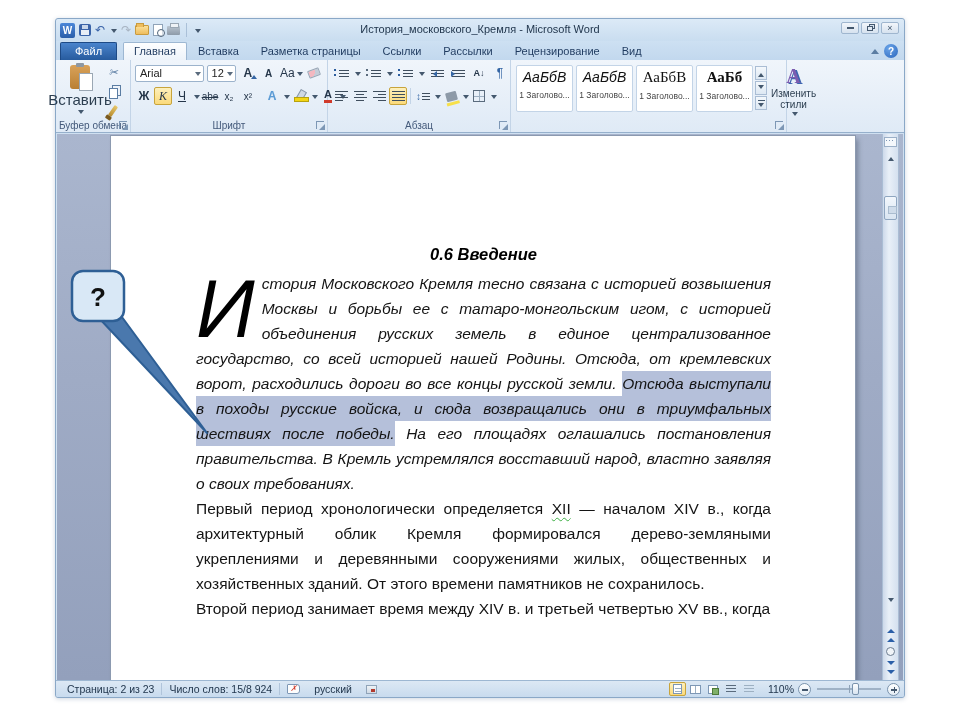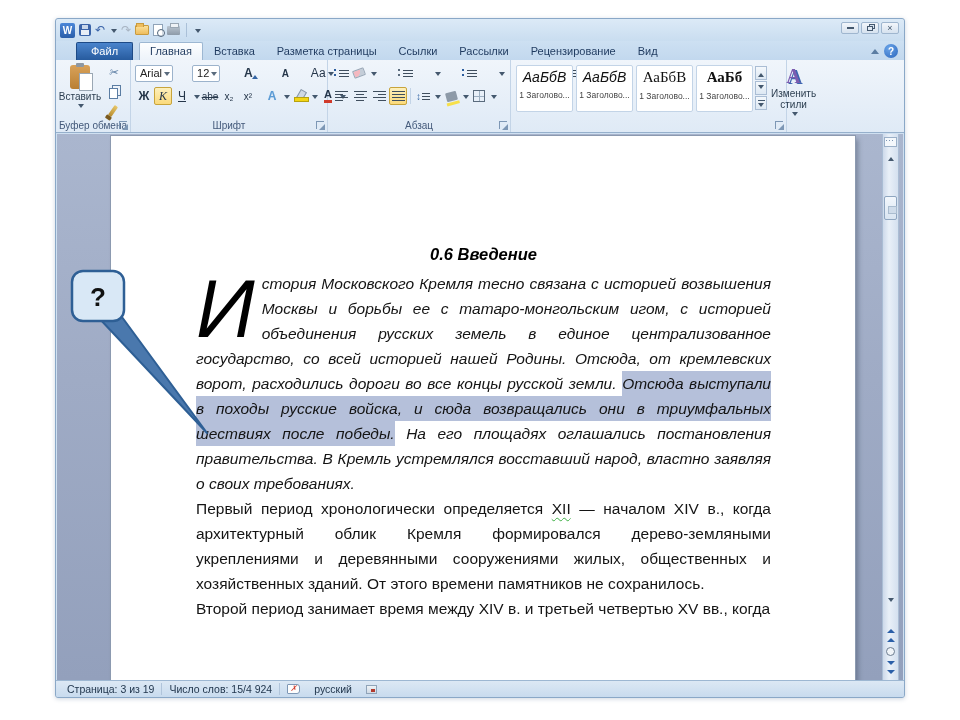--- a/index.html
+++ b/index.html
@@ -33,21 +33,21 @@
   .title-text { position:absolute; left:0; right:0; top:4px; text-align:center; font-size:11px; color:#22374e; }
   .winctl { position:absolute; right:5px; top:3px; display:flex; gap:2px; }
   .winctl span { width:18px; height:12px; background:linear-gradient(#f2f6fb,#d6e2ef); border:1px solid #9fb6cf;
                  border-radius:2px; display:inline-flex; align-items:center; justify-content:center;
                  font-size:9px; color:#44586e; line-height:1; }
   .minbar { display:block; width:7px; height:2px; background:#44586e; }
   .restbox { display:block; width:6px; height:5px; border:1px solid #44586e; box-shadow:2px -2px 0 -1px #d6e2ef, 2px -2px 0 0 #44586e; }
 
   
   .tabstrip { position:relative; height:19px; background:linear-gradient(#cde0f2,#c2d8ee);
-              display:flex; align-items:flex-end; padding-left:20px; }
+              display:flex; align-items:flex-end; padding-left:4px; }
   .tab { font-size:11px; color:#1f3a5f; padding:2px 10px 3px 10px; border:1px solid transparent; border-bottom:none; border-radius:2px 2px 0 0; }
   .tab.file { background:linear-gradient(#4a84cc,#275b9e); color:#fff; border-color:#1d4a86; padding:2px 14px 3px 14px; margin-right:6px; }
   .tab.on { background:linear-gradient(#fdfeff,#edf3fa); border-color:#9db7d2; }
   .ribbonctl { position:absolute; right:6px; top:3px; display:flex; align-items:center; gap:5px; }
   .chev { width:0; height:0; border:4px solid transparent; border-bottom:5px solid #5b7da3; margin-top:-3px; }
   .helpbtn { width:14px; height:14px; border-radius:50%; background:radial-gradient(circle at 35% 30%, #6aa4e8, #2b66bd);
              color:#fff; font-size:10px; font-weight:bold; display:flex; align-items:center; justify-content:center; }
 
   
   .ribbon { position:relative; height:73px; background:linear-gradient(#f0f5fb,#dfeaf6); border-bottom:1px solid #96b0cc; display:flex; }
@@ -55,30 +55,30 @@
   .grp .lbl { position:absolute; bottom:1px; left:0; right:0; text-align:center; font-size:10px; color:#43597a; }
   .dlg { position:absolute; bottom:3px; right:3px; width:8px; height:8px; border-left:1px solid #7d97b5; border-top:1px solid #7d97b5; }
   .dlg::after { content:""; position:absolute; right:-1px; bottom:-1px; border:3px solid transparent; border-right:3px solid #7d97b5; border-bottom:3px solid #7d97b5; }
 
   .grp-clip { width:75px; }
   .pastebtn { position:absolute; left:4px; top:4px; width:40px; height:52px; display:flex; flex-direction:column; align-items:center;
               border:1px solid transparent; border-radius:2px; }
   .clipico { width:20px; height:24px; background:linear-gradient(#d9a25a,#b97f33); border-radius:3px; position:relative; }
   .clipico::before { content:""; position:absolute; left:6px; top:-2px; width:8px; height:4px; background:#8e98a3; border-radius:1px; }
   .clipico::after { content:""; position:absolute; right:-3px; bottom:-2px; width:12px; height:16px; background:#fff; border:1px solid #9aa7b4; }
-  .pastebtn .t { font-size:10px; color:#2c3e50; margin-top:2px; }
+  .pastebtn .t { font-size:15px; color:#2c3e50; margin-top:2px; }
   .smlcol { position:absolute; left:47px; top:4px; display:flex; flex-direction:column; gap:2px; }
   .smlbtn { width:20px; height:17px; display:flex; align-items:center; justify-content:center; border-radius:2px; }
   .cutg { font-size:11px; color:#5b7da3; }
   .copyico { width:9px; height:11px; background:#fff; border:1px solid #5b7da3; box-shadow:3px -3px 0 -1px #eef3f9, 3px -3px 0 0 #5b7da3; margin-top:3px; }
   .brushico { width:4px; height:12px; background:linear-gradient(#e8c76a,#b78c2e); transform:rotate(35deg); border-radius:1px; position:relative; }
   .brushico::after { content:""; position:absolute; left:-1px; bottom:-4px; width:6px; height:4px; background:#7a5a1e; border-radius:1px; }
 
   .grp-font { width:197px; }
-  .row1 { display:flex; align-items:center; gap:19px; padding:1px 2px; }
+  .row1 { display:flex; align-items:center; gap:3px; padding:1px 2px; }
   .row2 { display:flex; align-items:center; gap:1px; padding:4px 2px 0 2px; }
   .combo { height:17px; background:#fff; border:1px solid #9cb3cc; border-radius:2px; display:flex; align-items:center;
            justify-content:space-between; font-size:11px; color:#222; padding:0 2px 0 4px; }
   .combo .caret { border-top-color:#5a6b7d; }
   .tbtn { min-width:18px; height:18px; display:inline-flex; align-items:center; justify-content:center;
           font-size:12px; color:#25364a; border:1px solid transparent; border-radius:2px; padding:0 1px; }
   .tbtn.on { background:linear-gradient(#fdf0bd,#fbda7b); border-color:#c8a43c; }
   .bold-l { font-weight:bold; }
   .ital-l { font-style:italic; font-family:"Liberation Serif", serif; }
   .under-l { text-decoration:underline; }
@@ -229,20 +229,21 @@
         <span class="ico savei"></span>
         <span class="ico glyphbtn">↶</span>
         <span class="caret"></span>
         <span class="ico glyphbtn dis">↷</span>
         <span class="ico qfolder"></span>
         <span class="ico qpreview"></span>
         <span class="ico qprinter"></span>
         <span class="qsep"></span>
         <span class="caret"></span>
       </div>
+      <div class="title-text">История_московского_Кремля - Microsoft Word</div>
       <div class="winctl">
         <span>
             <i class="minbar"></i>
           </span>
         <span>
             <i class="restbox"></i>
           </span>
         <span>×</span>
       </div>
     </div>
@@ -512,31 +513,56 @@
           <span class="ball"></span>
           <span class="dbl dn">
               <b></b>
               <b></b>
             </span>
         </div>
       </div>
     </div>
 
     <div class="statusbar">
-      <span class="sseg">Страница: 3 из 19</span>
+      <span class="sseg">Страница: 2 из 23</span>
       <i class="sdiv"></i>
-      <span class="sseg">Число слов: 15/4 924</span>
+      <span class="sseg">Число слов: 15/8 924</span>
       <i class="sdiv"></i>
       <span class="sseg">
           <i class="bookico">✗</i>
         </span>
       <span class="sseg">русский</span>
       <span class="sseg">
           <i class="macroico"></i>
         </span>
+      <div class="sright">
+        <div class="views">
+          <span class="vbtn on">
+              <i class="vpage"></i>
+            </span>
+          <span class="vbtn">
+              <i class="vread"></i>
+            </span>
+          <span class="vbtn">
+              <i class="vweb"></i>
+            </span>
+          <span class="vbtn">
+              <i class="voutl"></i>
+            </span>
+          <span class="vbtn">
+              <i class="vdraft"></i>
+            </span>
+        </div>
+        <span class="zoomlbl">110%</span>
+        <span class="zbtn"></span>
+        <span class="ztrack">
+            <i class="zthumb"></i>
+          </span>
+        <span class="zbtn plus"></span>
+      </div>
     </div>
   </div>
 
   <svg class="callout" viewBox="0 0 160 180" xmlns="http://www.w3.org/2000/svg">
     <polygon points="40,54 61,50 149,170" fill="#4a78ad" stroke="#2e5f95" stroke-width="2" stroke-linejoin="round"></polygon>
     <rect x="14" y="8" width="52" height="50" rx="11" fill="#d9e8f6" stroke="#2e5f95" stroke-width="2.5"></rect>
     <text x="40" y="43" text-anchor="middle" font-family="Liberation Sans, sans-serif" font-size="26" font-weight="bold" fill="#111111">?</text>
   </svg>
 </div>
 

